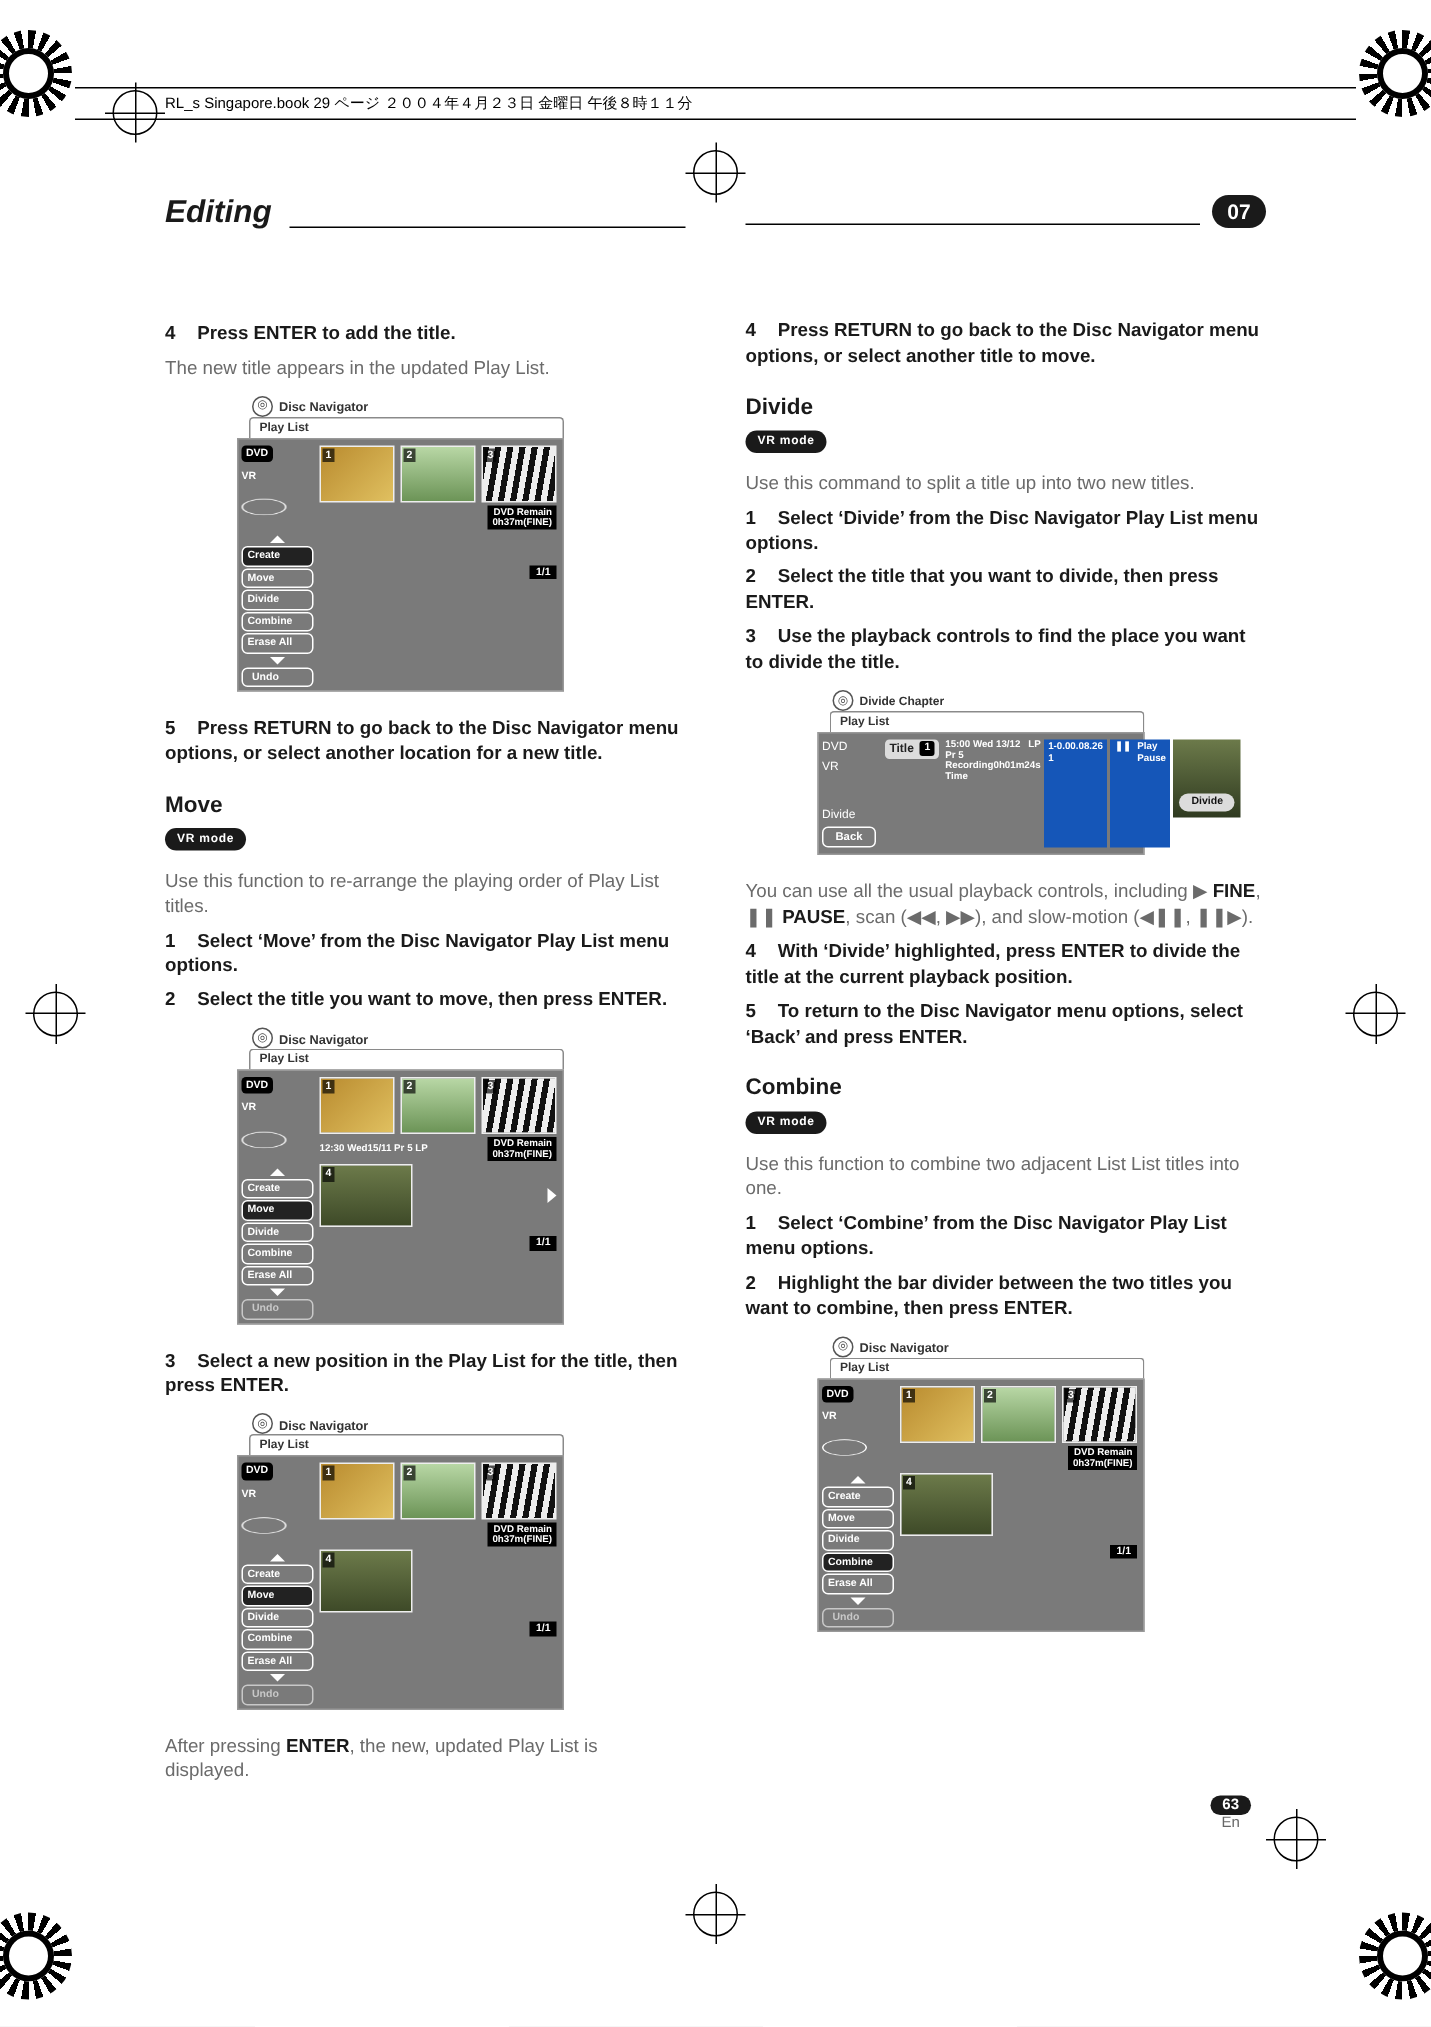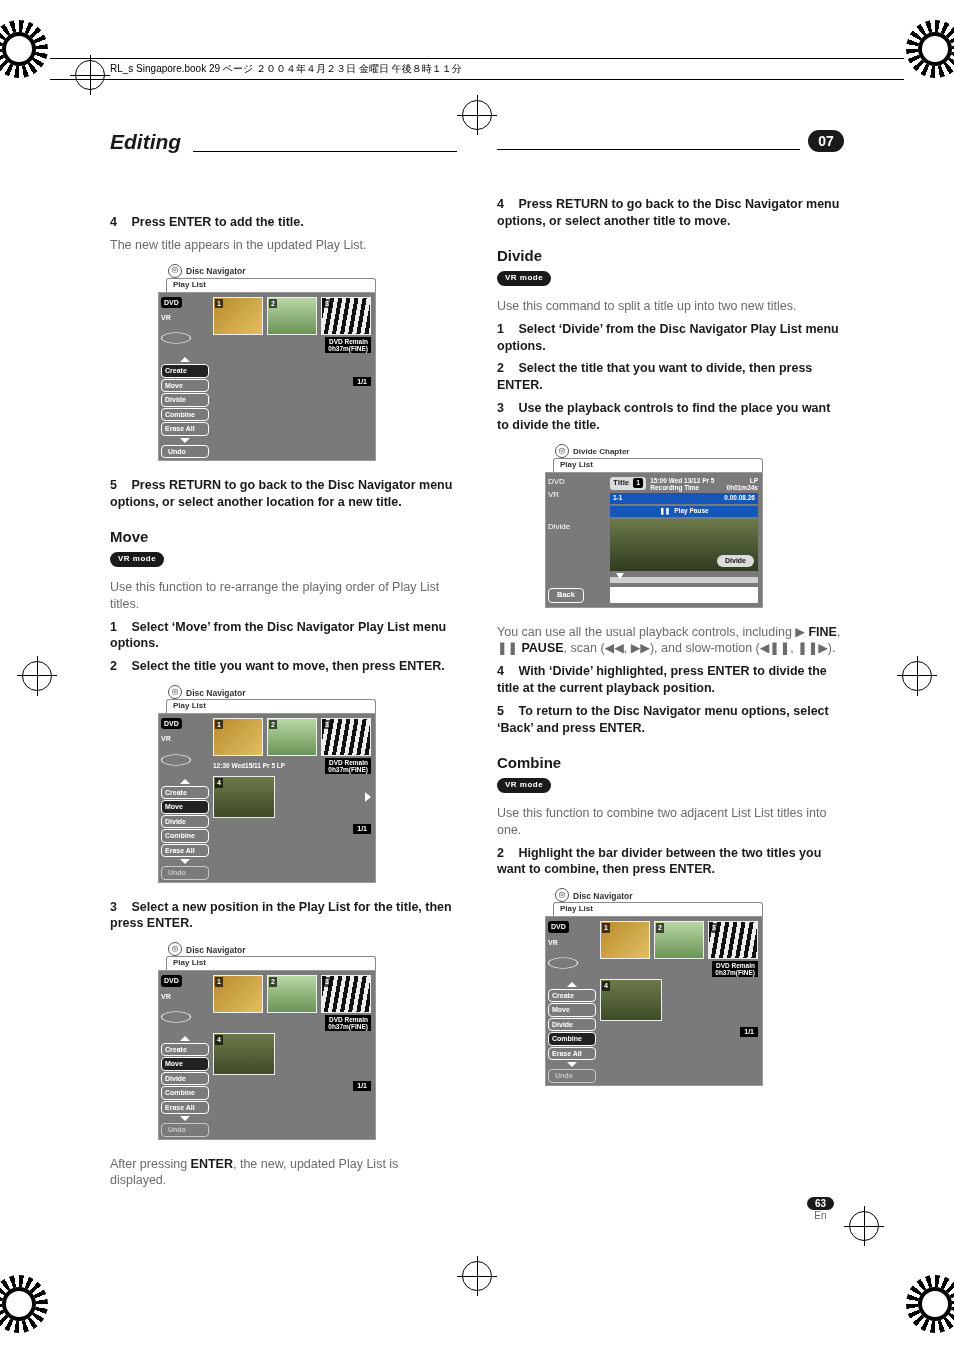--- a/index.html
+++ b/index.html
@@ -251,21 +251,21 @@
   .dc {
     width:218px; margin:10px 0 16px 48px;
     font-size:8px; color:#fff;
   }
   .dc .tabbar { display:flex; align-items:flex-end; gap:4px; margin-left:10px; color:#444; }
   .dc .tabbar .dn-icon { width:12px;height:12px;border-radius:50%;border:1px solid #555;display:inline-flex;align-items:center;justify-content:center; }
   .dc .tabbar .dn-title { font-weight:700; color:#333; }
   .dc .tab { border:1px solid #8a8a8a; border-bottom:none; padding:1px 6px; font-weight:700; color:#333; background:#fff; border-top-left-radius:3px; border-top-right-radius:3px; margin-left:8px; }
   .dc .panel { background:var(--ui-mid); border:1px solid #999; display:flex; }
   .dc .side  { width:56px; padding:4px 2px; display:flex; flex-direction:column; gap:2px; }
-  .dc .main  { flex:1; padding:4px; display:flex; flex-direction:column; gap:2px; }
+  .dc .main  { flex:1; padding:4px; display:flex; flex-direction:row; gap:2px; }
   .dc .title-chip {
     background:#dcdcdc; color:#222; border-radius:3px; font-weight:700;
     padding:1px 3px; display:flex; gap:4px; align-items:center;
   }
   .dc .title-chip .sq { background:#000;color:#fff;padding:0 3px;font-size:7px;font-weight:700;border-radius:2px; }
   .dc .meta { font-size:6.5px; line-height:1.1; font-weight:700; }
   .dc .meta .row { display:flex; justify-content:space-between; }
   .dc .statusbar { background:var(--accent-blue); color:#fff; font-weight:700;
     display:flex; justify-content:space-between; padding:1px 3px; font-size:6.5px; }
   .dc .screen {
@@ -510,21 +510,21 @@
         </div>
       </div>
 
       <p>
         <span>After pressing </span><b>ENTER</b><span>, the new, updated Play List is displayed.</span>
       </p>
     </div>
 
     <div class="col">
 
-      <div class="section-bar" style="margin-bottom:44px;">
+      <div class="section-bar" style="margin-bottom:60px;">
         <span class="line"></span>
         <span class="badge07">07</span>
       </div>
 
       <p>
         <span class="step-num">4</span>
         <b>Press RETURN to go back to the Disc Navigator menu options, or select another title to move.</b>
       </p>
 
       <h4 class="subhead">Divide</h4>
@@ -602,20 +602,24 @@
       </p>
       <p>
         <span class="step-num">5</span>
         <b>To return to the Disc Navigator menu options, select ‘Back’ and press ENTER.</b>
       </p>
 
       <h4 class="subhead">Combine</h4>
       <span class="vr-pill">VR mode</span>
       <p>Use this function to combine two adjacent List List titles into one.</p>
       <p>
+        <span class="step-num">1</span>
+        <b>Select ‘Combine’ from the Disc Navigator Play List menu options.</b>
+      </p>
+      <p>
         <span class="step-num">2</span>
         <b>Highlight the bar divider between the two titles you want to combine, then press ENTER.</b>
       </p>
 
       
       <div class="dn">
         <div class="tabbar">
           <span class="dn-icon">◎</span>
           <span class="dn-title">Disc Navigator</span>
         </div>

